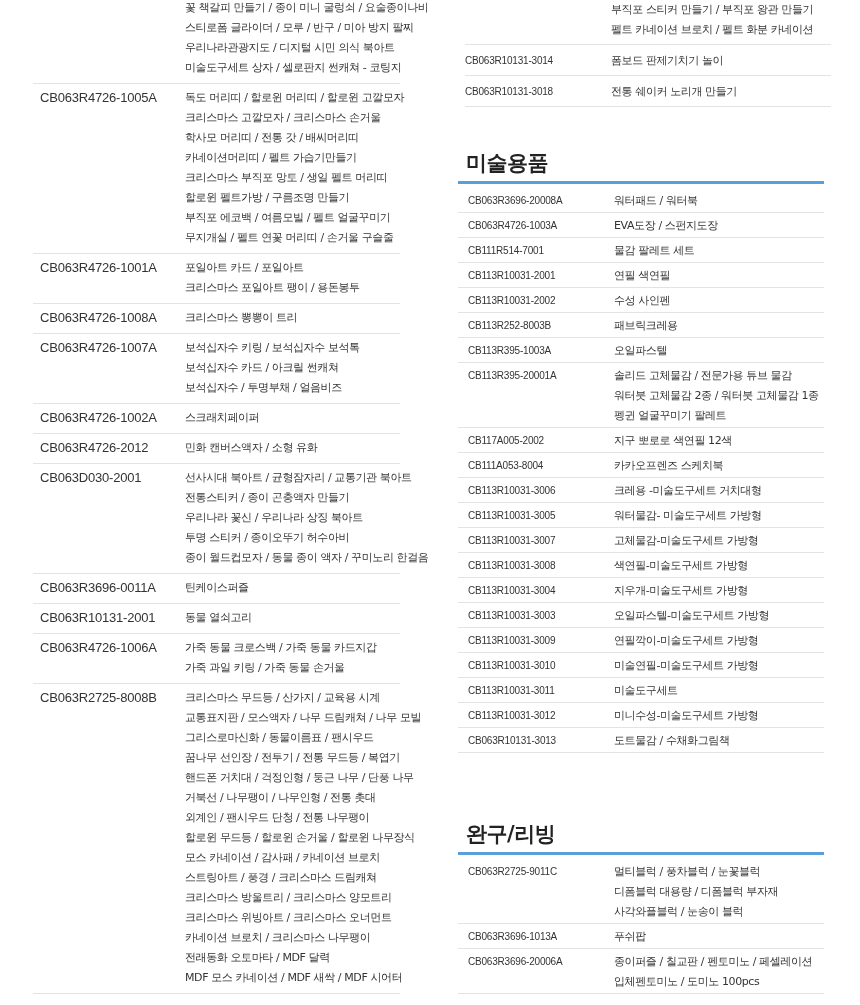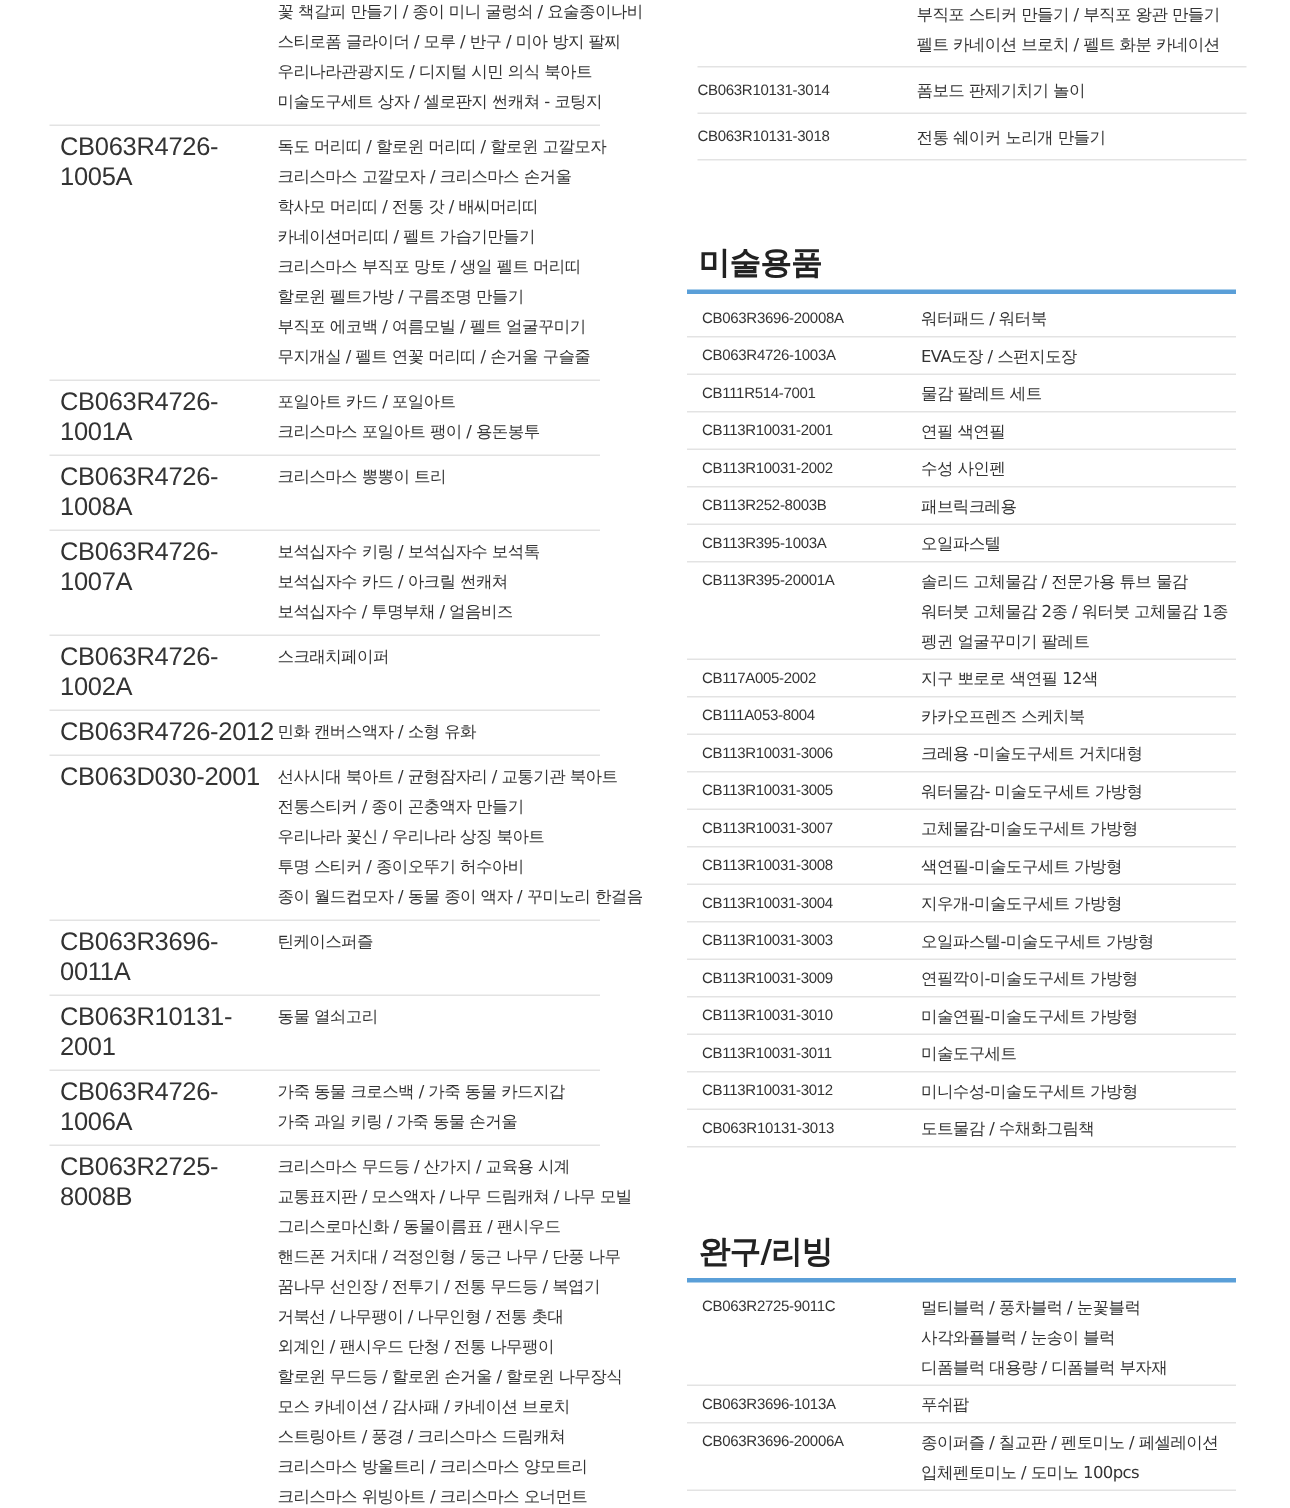--- a/index.html
+++ b/index.html
@@ -25,21 +25,21 @@
     flex: 0 0 auto; font-size: 10px; color: #333; letter-spacing: -0.2px;
     font-family: "Liberation Sans", "DejaVu Sans", sans-serif;
     line-height: 20px; padding-top: 2px;
   }
   .desc { flex: 1 1 auto; padding-top: 2px; }
   .desc .ln {
     font-size: 11px; line-height: 20px; color: #333; letter-spacing: -0.4px;
     white-space: nowrap;
   }
   .col-left .row { padding: 2px 0 5px 7px; }
-  .col-left .code { width: 145px; font-size: 17px; }
+  .col-left .code { width: 145px; font-size: 13px; }
   .col-left .row.first { padding-top: 0; }
   .col-right-top .row { padding: 4px 0 4px 0; }
   .col-right-top .code { width: 146px; }
   .section .row { padding: 1px 0 1px 10px; }
   .section .code { width: 146px; }
 </style>
 </head>
 <body>
 
 <div class="col col-left" id="left" style="top: -4px;">
@@ -126,22 +126,22 @@
         <div class="ln">가죽 동물 크로스백 / 가죽 동물 카드지갑</div>
         <div class="ln">가죽 과일 키링 / 가죽 동물 손거울</div>
       </div>
     </div>
     <div class="row">
       <div class="code">CB063R2725-8008B</div>
       <div class="desc">
         <div class="ln">크리스마스 무드등 / 산가지 / 교육용 시계</div>
         <div class="ln">교통표지판 / 모스액자 / 나무 드림캐쳐 / 나무 모빌</div>
         <div class="ln">그리스로마신화 / 동물이름표 / 팬시우드</div>
+        <div class="ln">꿈나무 선인장 / 전투기 / 전통 무드등 / 복엽기</div>
         <div class="ln">핸드폰 거치대 / 걱정인형 / 둥근 나무 / 단풍 나무</div>
-        <div class="ln">꿈나무 선인장 / 전투기 / 전통 무드등 / 복엽기</div>
         <div class="ln">거북선 / 나무팽이 / 나무인형 / 전통 촛대</div>
         <div class="ln">외계인 / 팬시우드 단청 / 전통 나무팽이</div>
         <div class="ln">할로윈 무드등 / 할로윈 손거울 / 할로윈 나무장식</div>
         <div class="ln">모스 카네이션 / 감사패 / 카네이션 브로치</div>
         <div class="ln">스트링아트  /  풍경 / 크리스마스 드림캐쳐</div>
         <div class="ln">크리스마스 방울트리 / 크리스마스 양모트리</div>
         <div class="ln">크리스마스 위빙아트 / 크리스마스 오너먼트</div>
         <div class="ln">카네이션 브로치 / 크리스마스 나무팽이</div>
         <div class="ln">전래동화 오토마타 / MDF 달력</div>
         <div class="ln">MDF 모스 카네이션 / MDF 새싹 / MDF 시어터</div>
@@ -163,21 +163,21 @@
       </div>
     </div>
     <div class="row">
       <div class="code">CB063R10131-3018</div>
       <div class="desc">
         <div class="ln">전통 쉐이커 노리개 만들기</div>
       </div>
     </div>
   </div>
 
-<div class="section" style="top:157px">
+<div class="section" style="top:145px">
   <div class="sec-title">미술용품</div>
   <div class="sec-bar"></div>
   <div id="sec0">
       <div class="row">
         <div class="code">CB063R3696-20008A</div>
         <div class="desc">
           <div class="ln">워터패드 / 워터북</div>
         </div>
       </div>
       <div class="row">
@@ -306,22 +306,22 @@
 </div>
 
 <div class="section" style="top:816px">
   <div class="sec-title">완구/리빙</div>
   <div class="sec-bar"></div>
   <div id="sec1">
       <div class="row">
         <div class="code">CB063R2725-9011C</div>
         <div class="desc">
           <div class="ln">멀티블럭 / 풍차블럭 / 눈꽃블럭</div>
+          <div class="ln">디폼블럭 대용량 / 디폼블럭 부자재</div>
           <div class="ln">사각와플블럭 / 눈송이 블럭</div>
-          <div class="ln">디폼블럭 대용량 / 디폼블럭 부자재</div>
         </div>
       </div>
       <div class="row">
         <div class="code">CB063R3696-1013A</div>
         <div class="desc">
           <div class="ln">푸쉬팝</div>
         </div>
       </div>
       <div class="row">
         <div class="code">CB063R3696-20006A</div>

